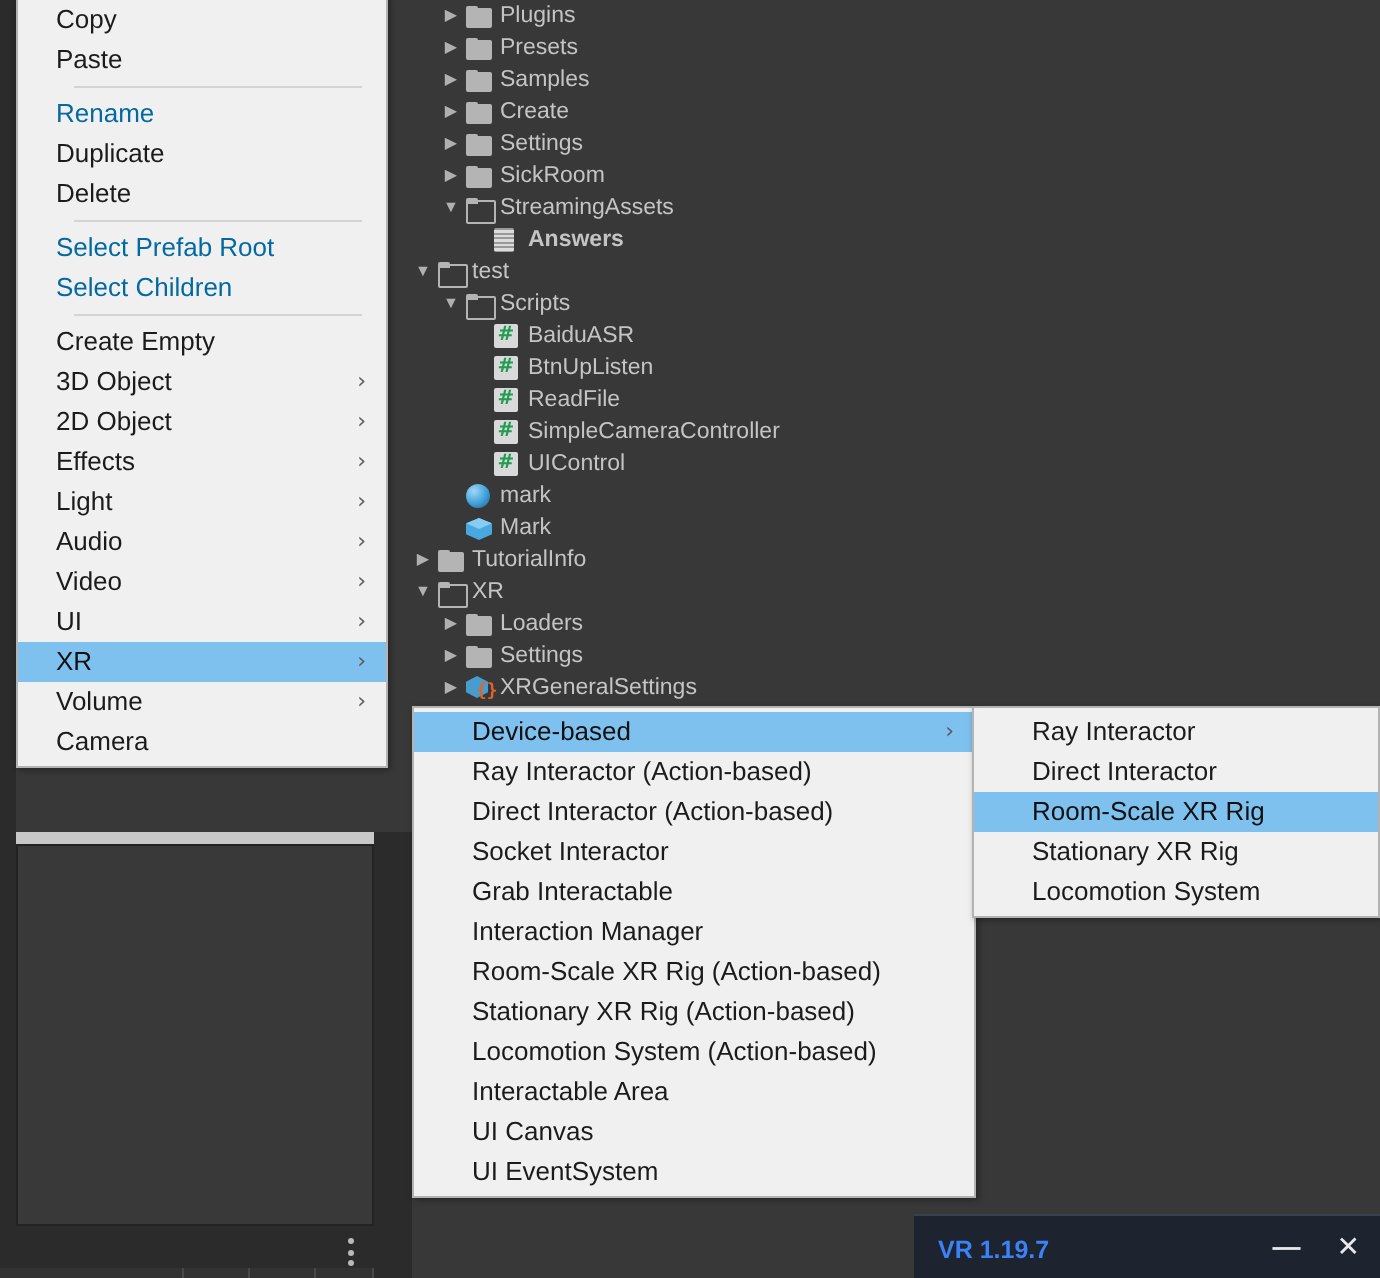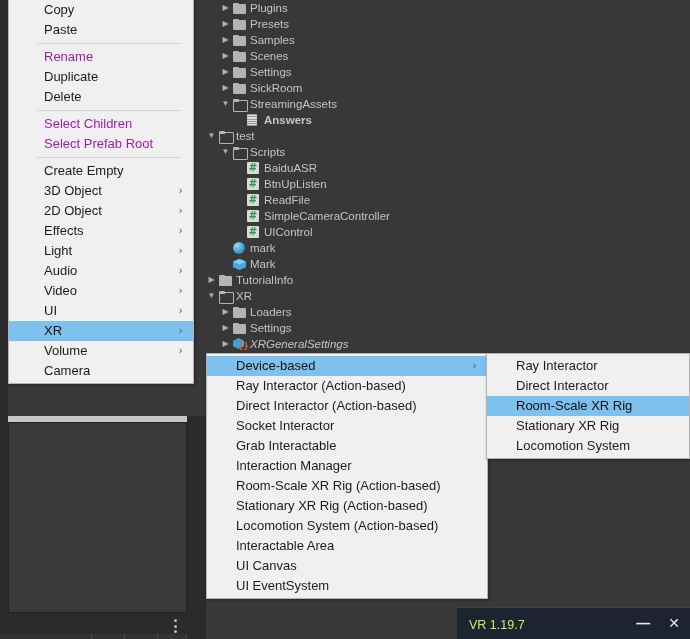--- a/index.html
+++ b/index.html
@@ -125,42 +125,43 @@
     position:absolute; left:187px; top:416px; width:19px; height:223px; background:#2b2b2b;
   }
 
   
   .vr-window {
     position:absolute; left:457px; top:607px; width:233px; height:32px;
     background:#1d2430; border-top:1px solid #39414f;
   }
   .vr-title {
     position:absolute; left:12px; top:10px;
-    font-size:12.5px; color:#bef264;
+    font-size:12.5px; color:#3b82f6;
     font-family:"Liberation Sans", sans-serif;
+    font-weight:bold;
   }
   .vr-btns { position:absolute; right:10px; top:8px; display:flex; gap:18px; align-items:center; }
   .vr-btn { color:#e6e8ec; font-size:14px; line-height:14px; cursor:default; }
   .vr-min { font-weight:bold; }
 
   
   .menu {
     position:absolute; background:#f0f0f0;
     border:1px solid #b3b3b3;
     box-shadow:1px 1px 3px rgba(0,0,0,.35);
     padding:2px 0;
   }
   .mi {
     position:relative; height:20px; line-height:20px;
     font-size:13px; color:#1b1b1b;
-    padding-left:35px; padding-right:22px;
+    padding-left:19px; padding-right:22px;
     white-space:nowrap; cursor:default;
     font-family:"Liberation Sans", sans-serif;
   }
-  .mi.disabled { color:#a21caf; }
+  .mi.disabled { color:#0369a1; }
   .mi.sel { background:#7fc1ee; color:#101010; }
   .mi .arrow {
     position:absolute; right:10px; top:0; height:20px; line-height:20px;
     font-size:11px; color:#5b5b5b; font-family:"DejaVu Sans", sans-serif;
   }
   .sep { height:1px; background:#d4d4d4; margin:3px 12px 3px 28px; }
 
   
   #menu1 { left:8px; top:-3px; width:186px; }
   #menu2 { left:206px; top:353px; width:282px; }
@@ -195,21 +196,21 @@
         <span class="ticon" style="left: 27px;">
           <span class="ico-folder"></span>
         </span>
         <span class="tlabel" style="left: 44px;">Samples</span>
       </div>
       <div class="tree-row">
         <span class="twisty" style="left: 14px;">▶</span>
         <span class="ticon" style="left: 27px;">
           <span class="ico-folder"></span>
         </span>
-        <span class="tlabel" style="left: 44px;">Scenes</span>
+        <span class="tlabel" style="left: 44px;">Create</span>
       </div>
       <div class="tree-row">
         <span class="twisty" style="left: 14px;">▶</span>
         <span class="ticon" style="left: 27px;">
           <span class="ico-folder"></span>
         </span>
         <span class="tlabel" style="left: 44px;">Settings</span>
       </div>
       <div class="tree-row">
         <span class="twisty" style="left: 14px;">▶</span>
@@ -313,21 +314,21 @@
         <span class="ticon" style="left: 27px;">
           <span class="ico-folder"></span>
         </span>
         <span class="tlabel" style="left: 44px;">Settings</span>
       </div>
       <div class="tree-row">
         <span class="twisty" style="left: 14px;">▶</span>
         <span class="ticon" style="left: 27px;">
           <span class="ico-xrset"></span>
         </span>
-        <span class="tlabel" style="left: 44px; font-style: italic;">XRGeneralSettings</span>
+        <span class="tlabel" style="left: 44px;">XRGeneralSettings</span>
       </div>
     </div>
 
   <div class="scene-panel-top"></div>
   <div class="scene-panel"></div>
   <div class="right-dark"></div>
   <div class="bottom-bar">
     <div class="kebab">
         <i></i>
         <i></i>
@@ -350,22 +351,22 @@
   </div>
 
   <div class="menu" id="menu1">
       <div class="mi"><span>Copy</span></div>
       <div class="mi"><span>Paste</span></div>
       <div class="sep"></div>
       <div class="mi disabled"><span>Rename</span></div>
       <div class="mi"><span>Duplicate</span></div>
       <div class="mi"><span>Delete</span></div>
       <div class="sep"></div>
+      <div class="mi disabled"><span>Select Prefab Root</span></div>
       <div class="mi disabled"><span>Select Children</span></div>
-      <div class="mi disabled"><span>Select Prefab Root</span></div>
       <div class="sep"></div>
       <div class="mi"><span>Create Empty</span></div>
       <div class="mi"><span>3D Object</span><span class="arrow">›</span></div>
       <div class="mi"><span>2D Object</span><span class="arrow">›</span></div>
       <div class="mi"><span>Effects</span><span class="arrow">›</span></div>
       <div class="mi"><span>Light</span><span class="arrow">›</span></div>
       <div class="mi"><span>Audio</span><span class="arrow">›</span></div>
       <div class="mi"><span>Video</span><span class="arrow">›</span></div>
       <div class="mi"><span>UI</span><span class="arrow">›</span></div>
       <div class="mi sel"><span>XR</span><span class="arrow">›</span></div>

